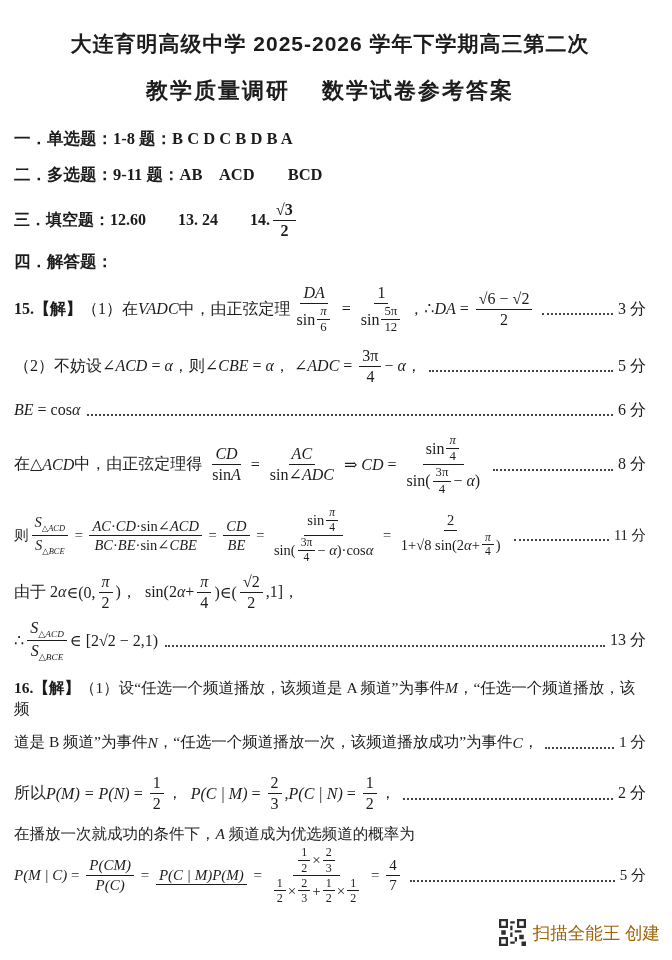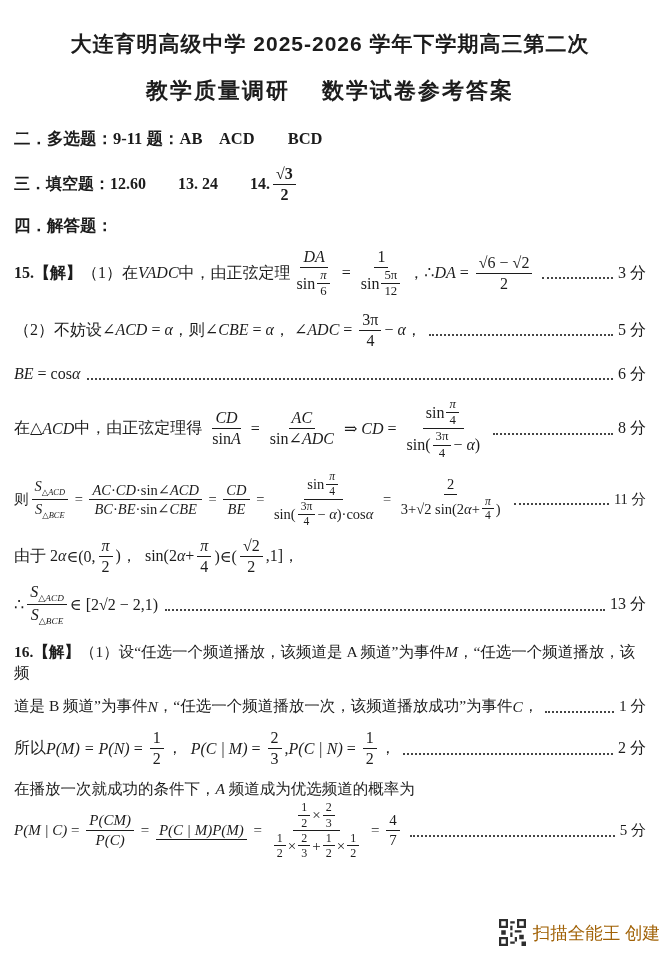--- a/index.html
+++ b/index.html
@@ -75,20 +75,21 @@
   }
 </style>
 </head>
 <body>
 
 <div class="page">
 
   <div class="title">大连育明高级中学 2025-2026 学年下学期高三第二次</div>
   <div class="title t2">教学质量调研　 数学试卷参考答案</div>
 
+  <div class="ans">一．单选题：1-8 题：B C D C B D B A</div>
   <div class="ans">二．多选题：9-11 题：AB　ACD　　BCD</div>
   <div class="math-line ans" style="margin-bottom:10px"><span class="mt b">三．填空题：12.60　　13. 24　　14.</span><span class="frac"><span class="num"><span class="mt b">√3</span></span><span class="den"><span class="mt b">2</span></span></span></div>
   <div class="ans" style="margin-bottom:10px">四．解答题：</div>
 
   <div class="math-line" style="margin-bottom:10px">
       <span class="mt b">15.</span>
       <span class="mt b">【解】</span>
       <span class="mt">（1）在</span>
       <span class="mv">VADC</span>
       <span class="mt">中，由正弦定理</span>
@@ -292,21 +293,21 @@
           <span class="mt">)·cos</span>
           <span class="mv">α</span>
         </span>
       </span>
       <span class="mt"> = </span>
       <span class="frac">
         <span class="num">
           <span class="mt">2</span>
         </span>
         <span class="den">
-          <span class="mt">3+√2 sin(2</span>
+          <span class="mt">1+√8 sin(2</span>
           <span class="mv">α</span>
           <span class="mt">+</span>
           <span class="frac">
             <span class="num">
               <span class="mv">π</span>
             </span>
             <span class="den">
               <span class="mt">4</span>
             </span>
           </span>
@@ -359,21 +360,21 @@
         <span class="den">
           <span class="mv">S<sub>△BCE</sub></span>
         </span>
       </span>
       <span class="mt">∈ [2√2 − 2,1)</span>
       <span class="lead"></span>
       <span class="mt">13 分</span>
     </div>
 
   <div class="text-line"><span class="mt b">16.</span><span class="mt b">【解】</span><span class="mt">（1）设“任选一个频道播放，该频道是 A 频道”为事件</span><span class="mv">M</span><span class="mt">，“任选一个频道播放，该频</span></div>
-  <div class="text-line flexed" style="margin-bottom:11px">
+  <div class="text-line flexed" style="margin-bottom:20px">
       <span class="mt">道是 B 频道”为事件</span>
       <span class="mv">N</span>
       <span class="mt">，“任选一个频道播放一次，该频道播放成功”为事件</span>
       <span class="mv">C</span>
       <span class="mt">，</span>
       <span class="lead"></span>
       <span class="mt">1 分</span>
     </div>
   <div class="math-line" style="font-size:16px">
       <span class="mt">所以</span>

